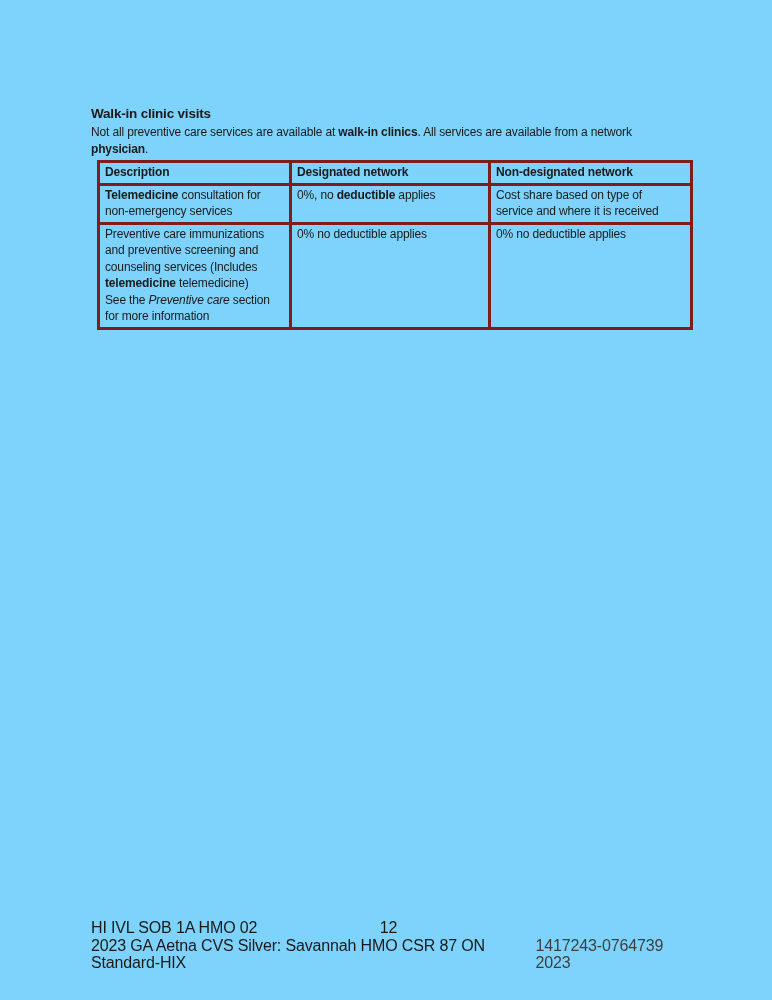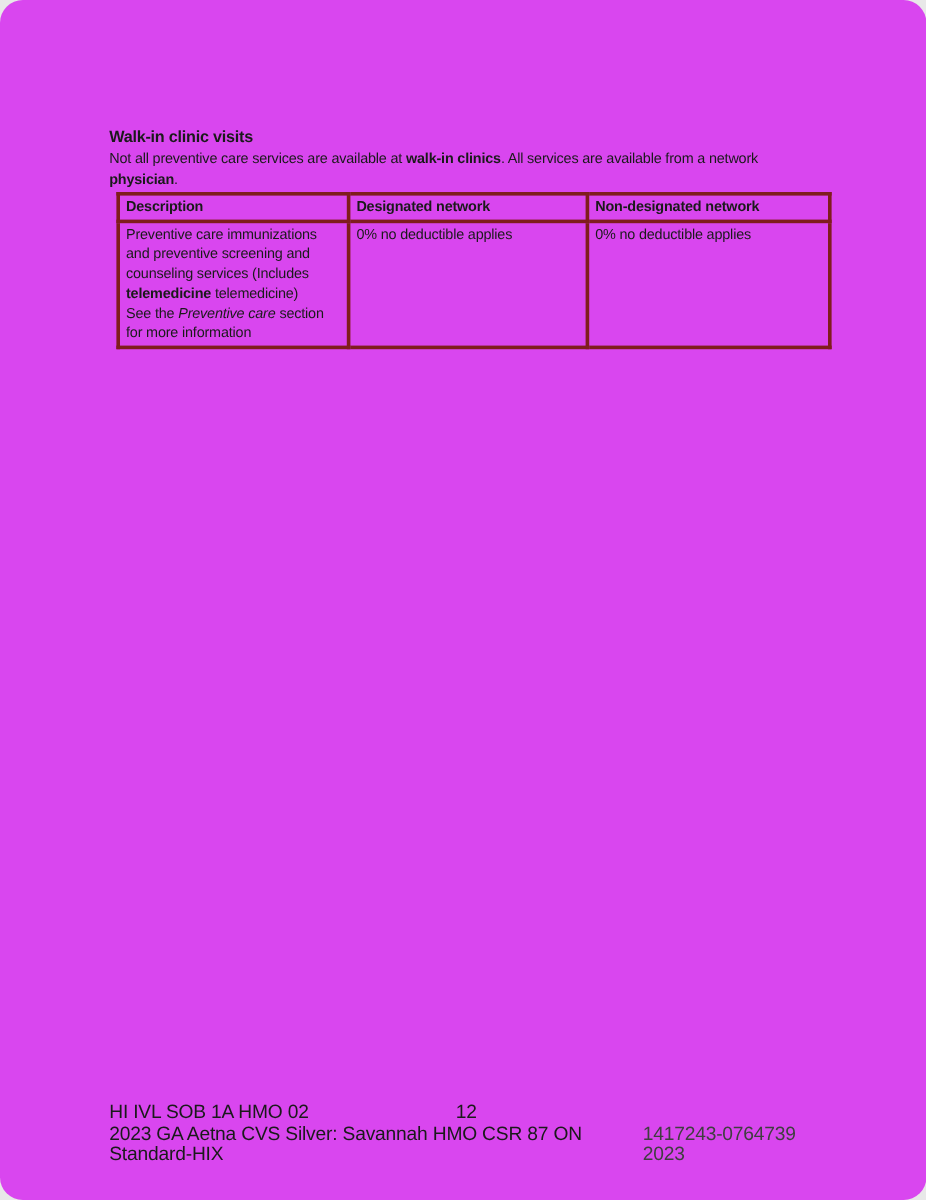--- a/index.html
+++ b/index.html
@@ -3,24 +3,23 @@
 <meta charset="utf-8">
 <style>
   * { margin: 0; padding: 0; box-sizing: border-box; }
   html, body { background: #e8e8e8; }
   body { font-family: "Liberation Sans", "DejaVu Sans", sans-serif; }
   .page {
     position: relative;
     width: 772px;
     height: 1000px;
     margin: 0 auto;
-    background: #d946ef;
+    background: #7dd3fc;
     color: #1a1a1a;
     overflow: hidden;
-    border-radius: 19px;
   }
   .content {
     position: absolute;
     top: 105px;
     left: 91px;
     width: 600px;
   }
   .heading {
     font-size: 13.5px;
     font-weight: 700;
@@ -97,20 +96,25 @@
       </colgroup>
       <thead>
         <tr>
           <th>Description</th>
           <th>Designated network</th>
           <th>Non-designated network</th>
         </tr>
       </thead>
       <tbody>
           <tr>
+            <td><span class="b">Telemedicine</span><span> consultation for non-emergency services</span></td>
+            <td><span>0%, no </span><span class="b">deductible</span><span> applies</span></td>
+            <td><span>Cost share based on type of service and where it is received</span></td>
+          </tr>
+          <tr>
             <td><span>Preventive care immunizations and preventive screening and counseling services (Includes </span><span class="b">telemedicine</span><span> telemedicine)</span><br><span>See the </span><span class="i">Preventive care</span><span> section for more information</span></td>
             <td><span>0% no deductible applies</span></td>
             <td><span>0% no deductible applies</span></td>
           </tr>
         </tbody>
     </table>
 
   </div>
 
   <div class="footer">

